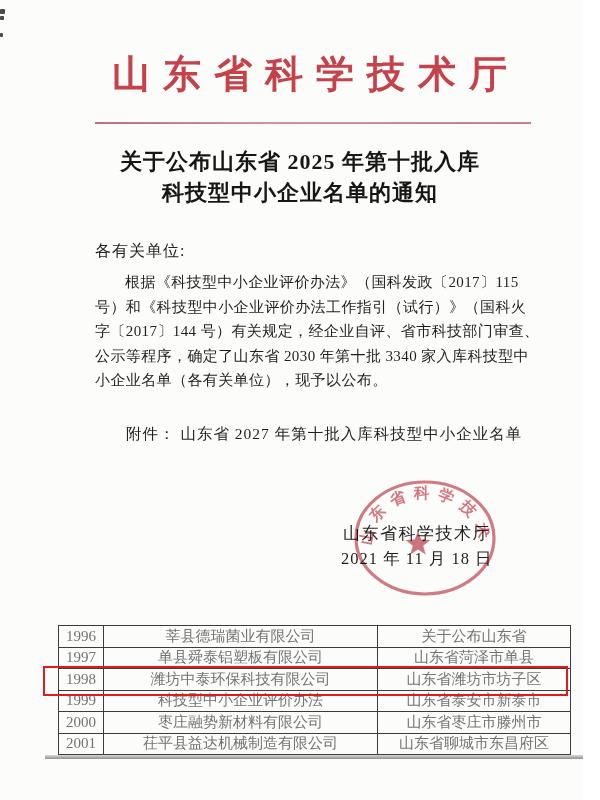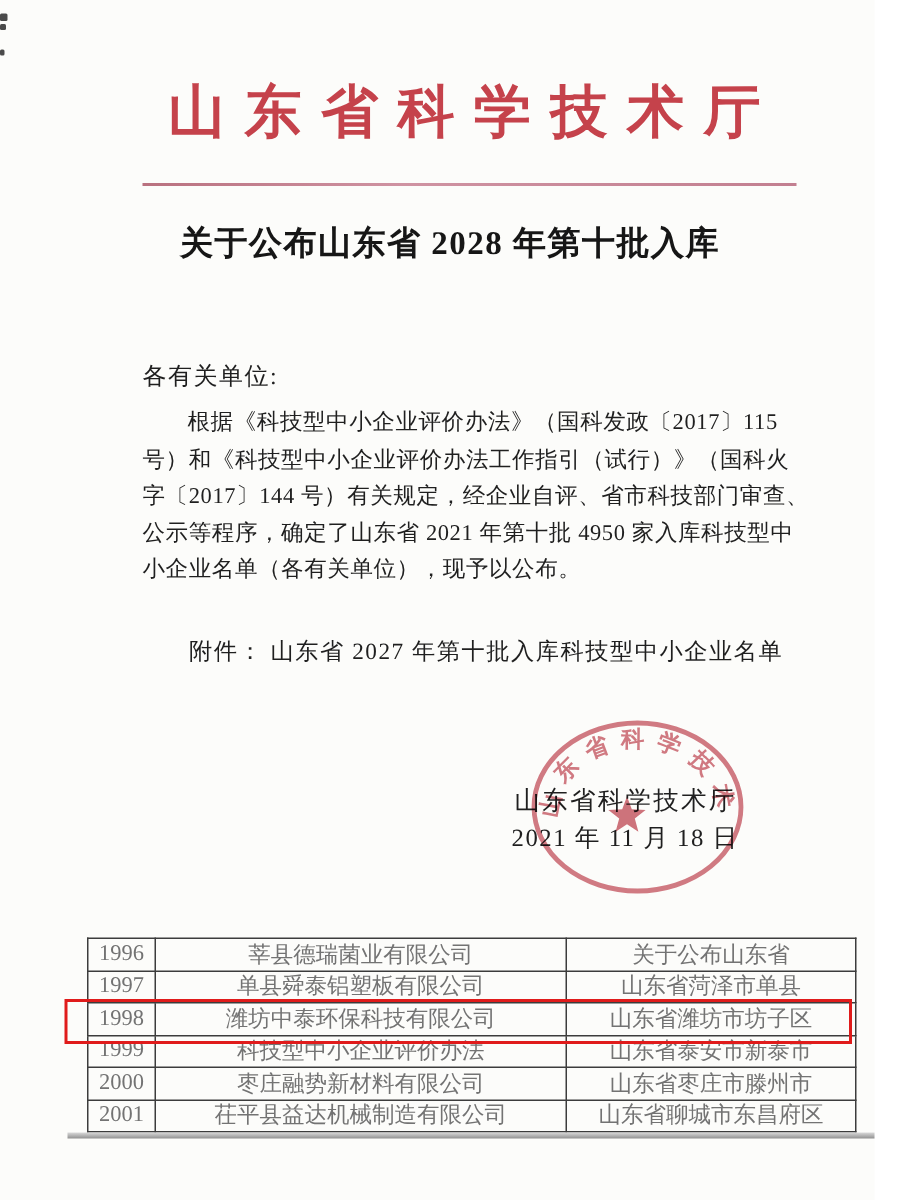--- a/index.html
+++ b/index.html
@@ -81,30 +81,31 @@
 
   <div class="artifact" style="left:0;top:9px;width:5px;height:5px;"></div>
   <div class="artifact" style="left:0;top:16px;width:4px;height:4px;"></div>
   <div class="artifact" style="left:0;top:33px;width:3px;height:4px;"></div>
 
   <div class="letterhead">山东省科学技术厅</div>
 
   <div class="red-divider"></div>
 
   <div class="doc-title">
-    <div>关于公布山东省 2028 年第十批入库</div>
+    <div>关于公布山东省 2025 年第十批入库</div>
+    <div>科技型中小企业名单的通知</div>
   </div>
 
   <div class="salutation">各有关单位:</div>
 
   <div class="body-block">
     <div class="body-line first">根据《科技型中小企业评价办法》（国科发政〔2017〕115</div>
     <div class="body-line">号）和《科技型中小企业评价办法工作指引（试行）》（国科火</div>
     <div class="body-line">字〔2017〕144 号）有关规定，经企业自评、省市科技部门审查、</div>
-    <div class="body-line">公示等程序，确定了山东省 2021 年第十批 4950 家入库科技型中</div>
+    <div class="body-line">公示等程序，确定了山东省 2030 年第十批 3340 家入库科技型中</div>
     <div class="body-line">小企业名单（各有关单位），现予以公布。</div>
   </div>
 
   <div class="attachment">附件： 山东省 2027 年第十批入库科技型中小企业名单</div>
 
   <div class="sig-agency">山东省科学技术厅</div>
   <div class="sig-date">2021 年 11 月 18 日</div>
 
   <svg class="seal" viewBox="0 0 164 132">
     <ellipse cx="82" cy="64" rx="69" ry="56" fill="none" stroke="#c5525e" stroke-width="3.2" opacity="0.9"></ellipse>

